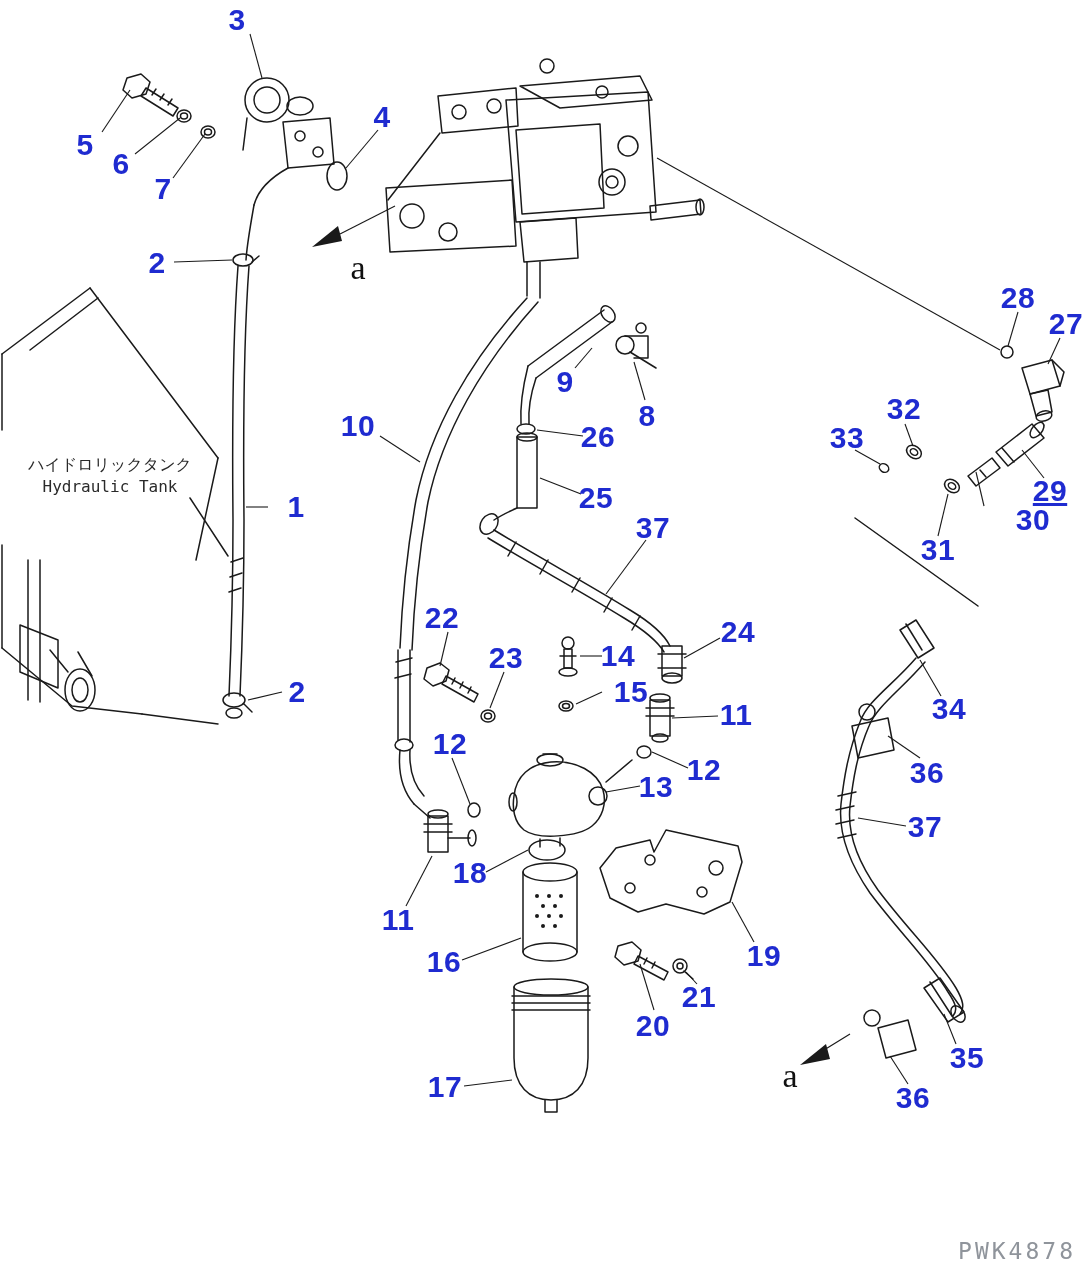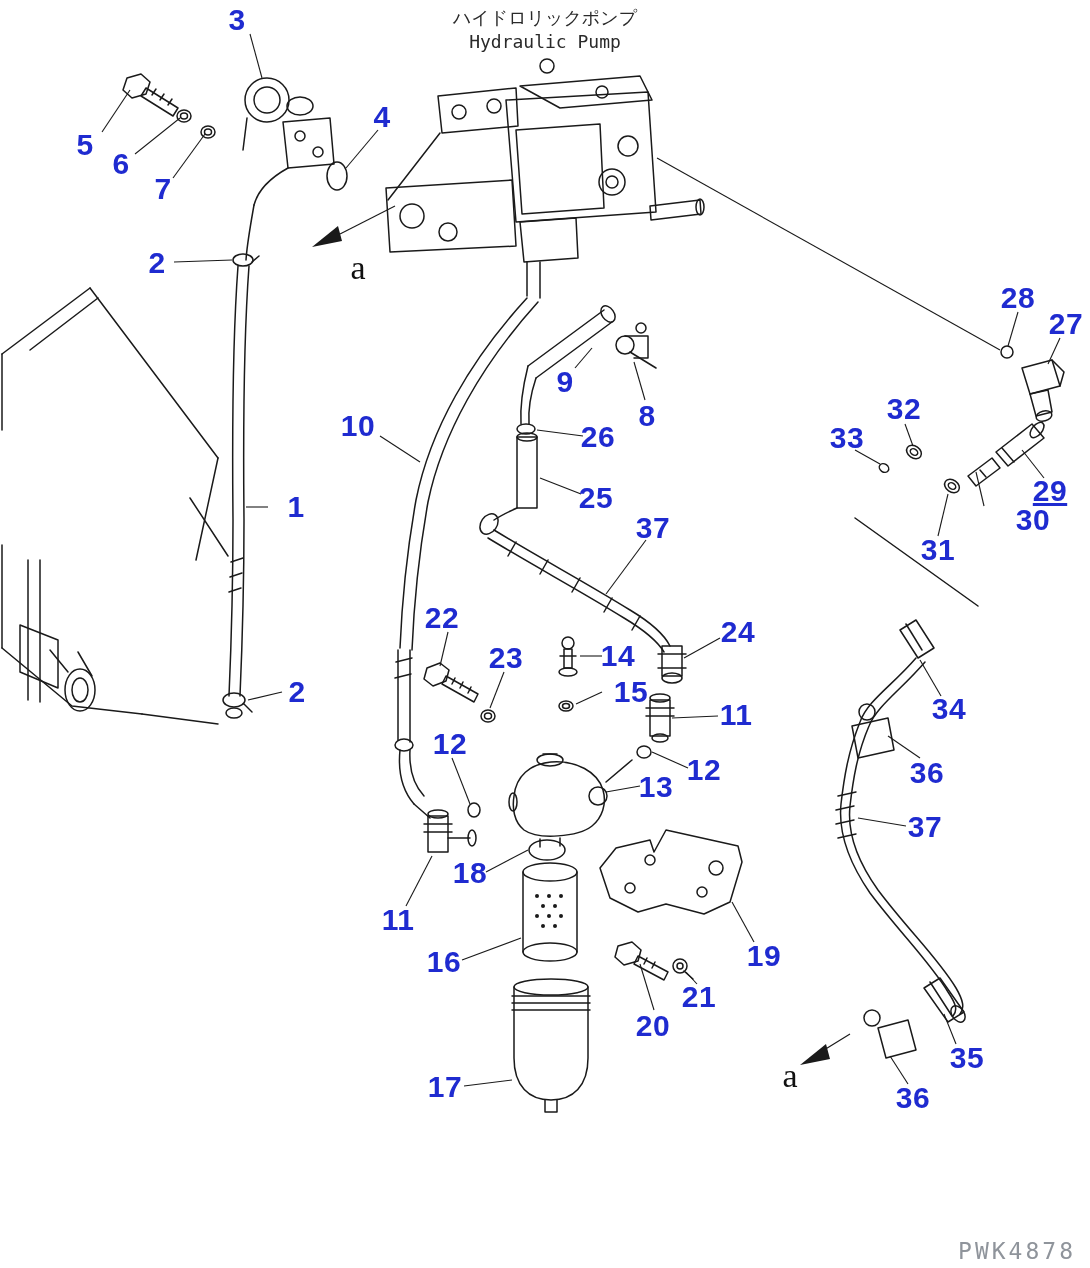--- a/index.html
+++ b/index.html
@@ -327,25 +327,25 @@
       <path d="M395,206 L340,234"></path>
       <path d="M850,1034 L824,1050"></path>
     </g>
 
     <g>
       <path class="fillink" d="M312,247 L338,226 L342,241 Z"></path>
       <path class="fillink" d="M800,1065 L826,1044 L830,1059 Z"></path>
     </g>
   </svg>
 
-  <div class="title-block" id="pump-title">
-    <div>ハイドロリックポンプ</div>
-    <div>Hydraulic Pump</div>
+
+  <div class="title-block" id="tank-title">
+    <div>ハイドロリックタンク</div>
+    <div>Hydraulic Tank</div>
   </div>
-
 
   <div id="callout-layer">
       <div class="callout" style="left: 237px; top: 20px;">3</div>
       <div class="callout" style="left: 85px; top: 145px;">5</div>
       <div class="callout" style="left: 382px; top: 117px;">4</div>
       <div class="callout" style="left: 121px; top: 164px;">6</div>
       <div class="callout" style="left: 163px; top: 189px;">7</div>
       <div class="callout" style="left: 157px; top: 263px;">2</div>
       <div class="callout" style="left: 1018px; top: 298px;">28</div>
       <div class="callout" style="left: 1066px; top: 324px;">27</div>

